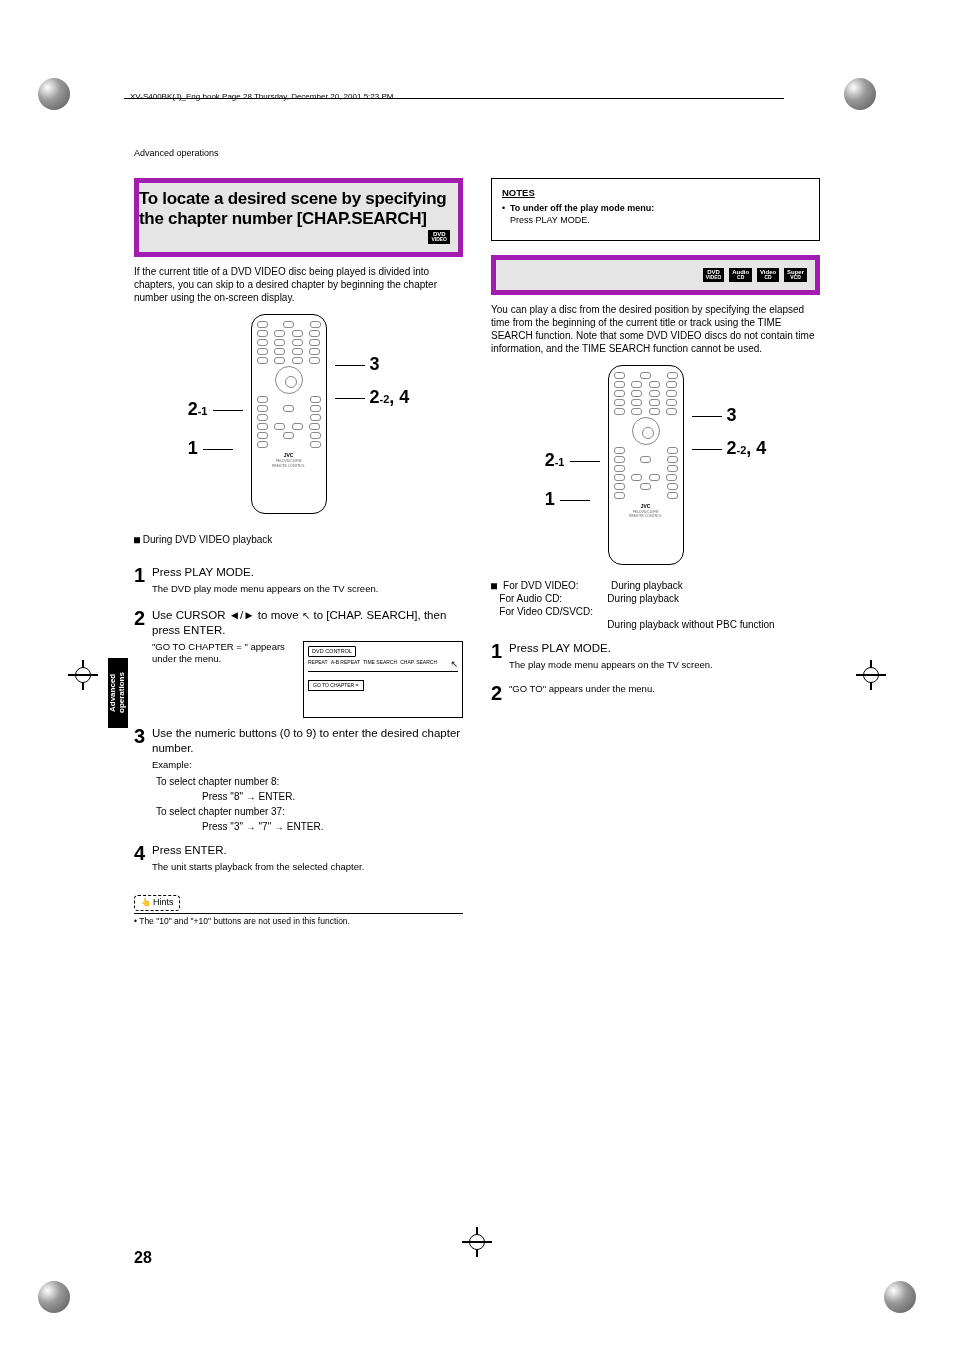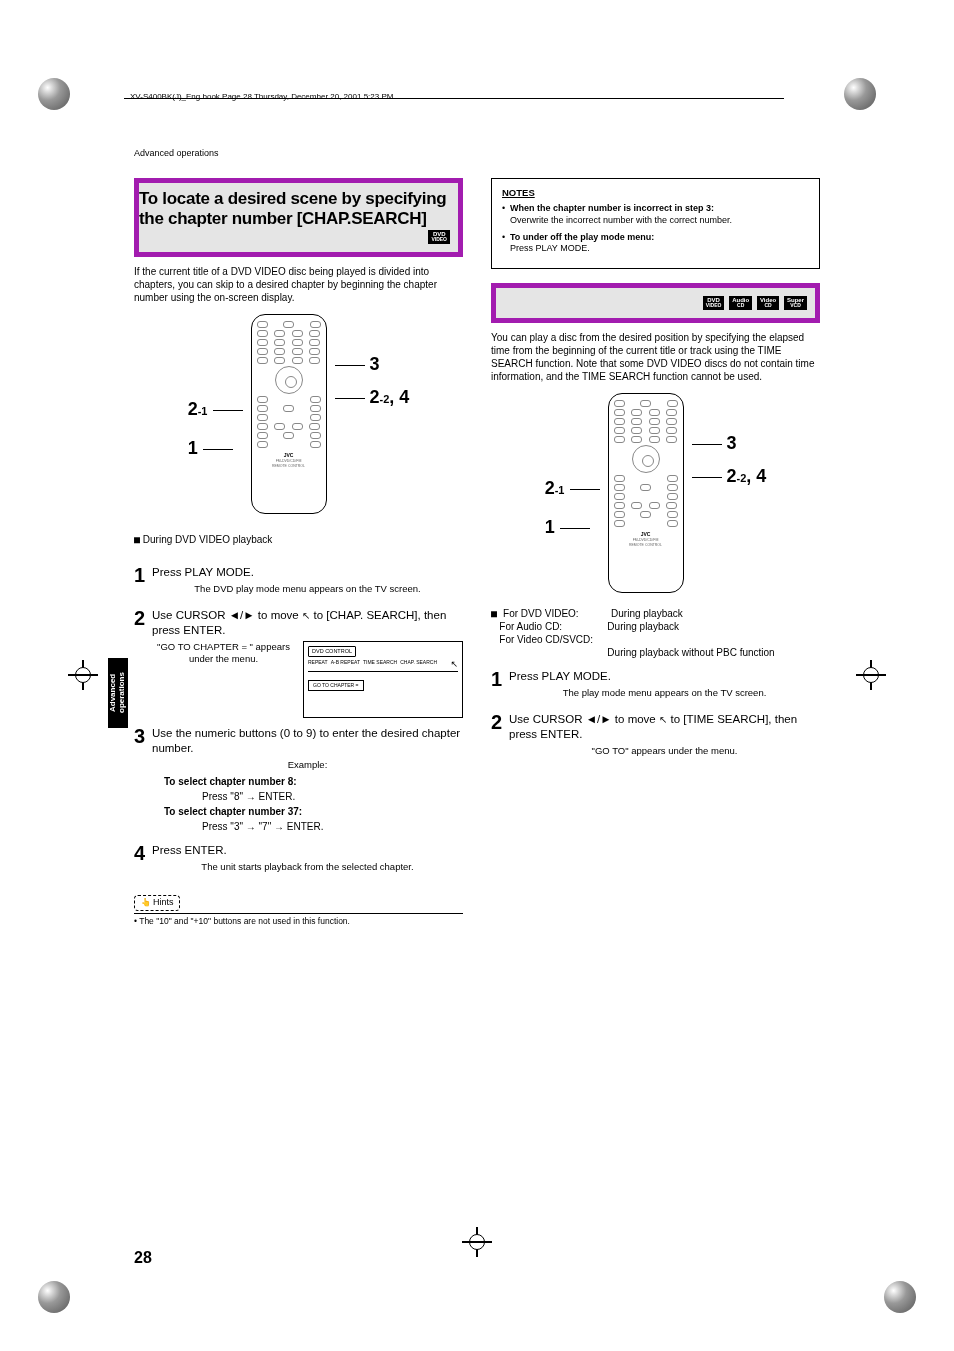--- a/index.html
+++ b/index.html
@@ -130,22 +130,22 @@
   .lbl-col { display:flex; flex-direction:column; justify-content:space-around;}
   .lbl { font-size: 18px; font-weight: bold; white-space: nowrap;}
   .lbl sub { font-size:11px; vertical-align: baseline;}
   .leader { border-top:1px solid #000; width:30px; display:inline-block; vertical-align:middle;}
   .playback-line { margin: 19px 0;}
   .sq { font-family: monospace;}
   .step { display: flex; margin: 8px 0 4px 0; align-items: flex-start;}
   .step-num { font-size: 20px; font-weight: bold; width: 18px; flex-shrink: 0; line-height:1;}
   .step-body { flex: 1;}
   .step-head { font-size: 11.5px; margin-bottom: 3px;}
-  .step-text { font-size: 9.5px; margin-bottom: 4px; text-align: center;}
-  .indent { margin-left: 12px; margin-bottom:2px;font-weight:bold;}
+  .step-text { font-size: 9.5px; margin-bottom: 4px;}
+  .indent { margin-left: 4px; margin-bottom:2px;}
   .indent2 { margin-left: 50px; margin-bottom:2px;}
   .menu-box {
     border: 1px solid #000;
     width: 160px;
     float: right;
     margin-left: 8px;
     padding: 4px;
     font-size: 5.5px;
   }
   .menu-box .ctl { border:0.5px solid #000; display:inline-block; padding:1px 3px; border-radius:1px; margin-bottom:2px;}
@@ -365,21 +365,20 @@
 
       <div class="hints"><span class="hints-icon"></span><span>Hints</span></div>
       <div class="hints-line"></div>
       <div class="hints-text">• The "10" and "+10" buttons are not used in this function.</div>
     </div>
 
     <div class="col">
       <div class="notes-box">
         <div class="nt">NOTES</div>
         <ul>
-          <li><span class="b">When the chapter number is incorrect in step 3:</span><br><span>Overwrite the incorrect number with the correct number.</span></li>
           <li><span class="b">To under off the play mode menu:</span><br><span>Press PLAY MODE.</span></li>
         </ul>
       </div>
 
       <div class="section-title">
         <div class="badges">
           <span class="badge">DVD<span>VIDEO</span></span>
           <span class="badge">Audio<span>CD</span></span>
           <span class="badge">Video<span>CD</span></span>
           <span class="badge">Super<span>VCD</span></span>
@@ -493,21 +492,20 @@
       <div class="step">
         <div class="step-num">1</div>
         <div class="step-body">
           <div class="step-head">Press PLAY MODE.</div>
           <div class="step-text">The play mode menu appears on the TV screen.</div>
         </div>
       </div>
       <div class="step">
         <div class="step-num">2</div>
         <div class="step-body">
-          <div class="step-head">Use CURSOR <span class="arrow">◄/►</span> to move <span class="hand-cursor">↖</span>  to [TIME SEARCH],  then press ENTER.</div>
           <div class="step-text">"GO TO" appears under the menu.</div>
         </div>
       </div>
     </div>
   </div>
 
   <div class="page-num">28</div>
 </div>
 
 </body></html>

